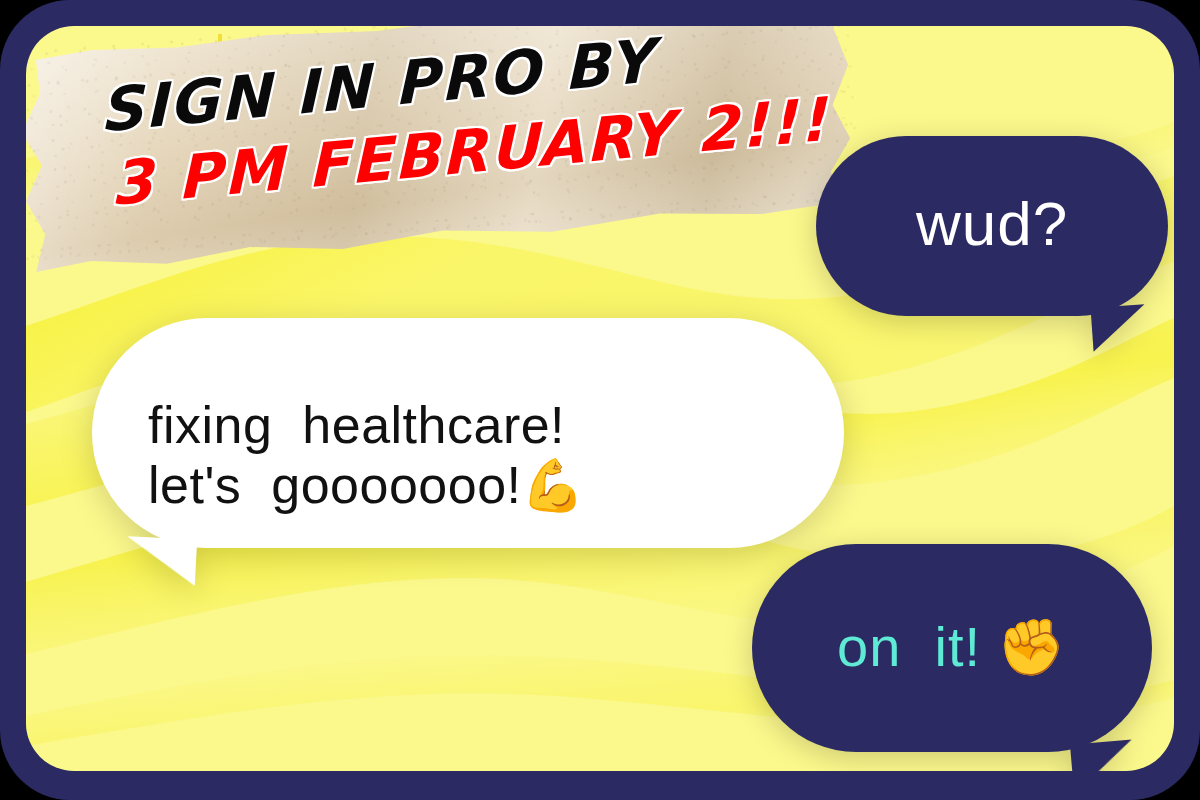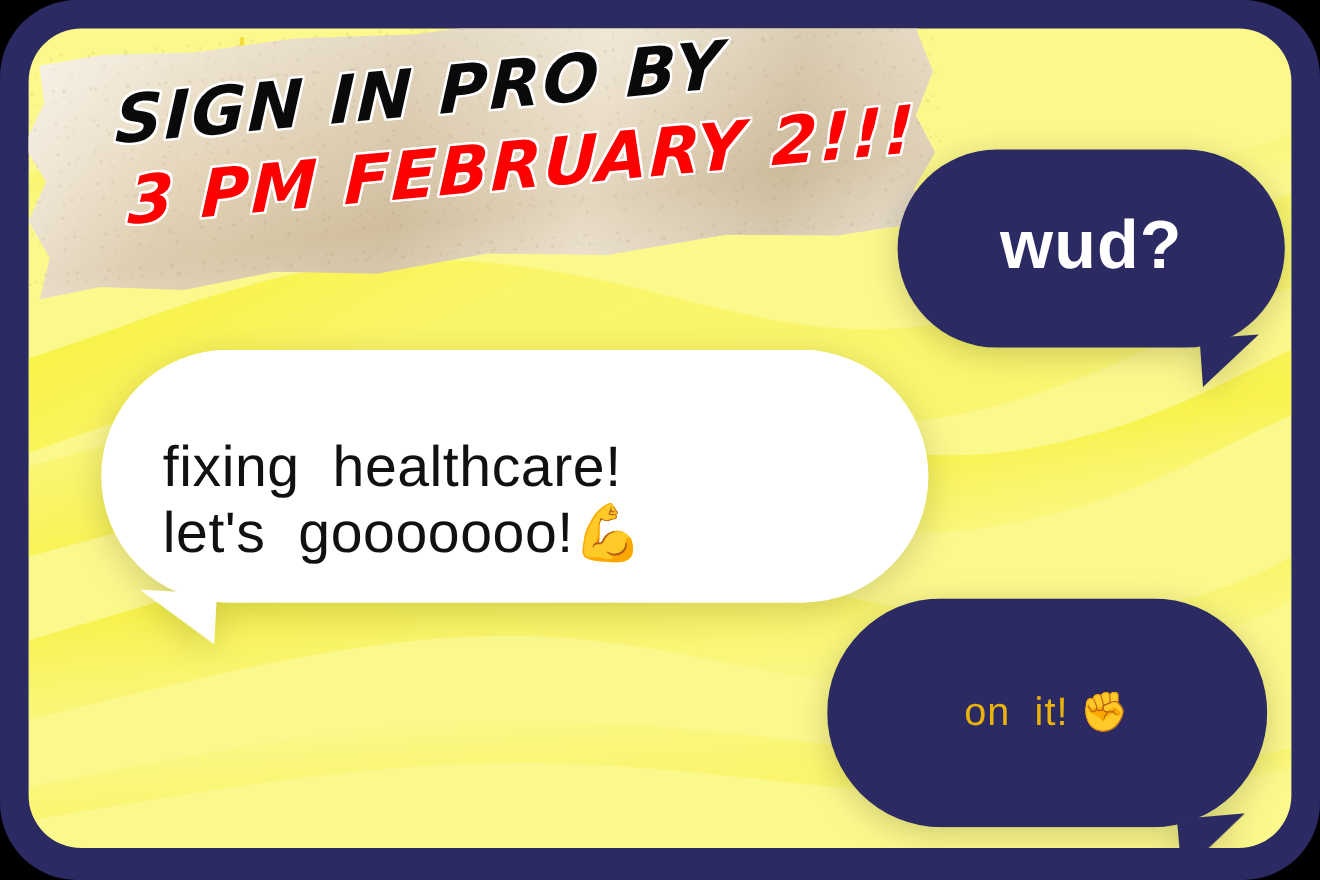--- a/index.html
+++ b/index.html
@@ -152,21 +152,20 @@
   #bubble-wud {
     left: 790px;
     top: 110px;
     width: 352px;
     height: 180px;
     background: #2C2A63;
     border-radius: 92px;
     z-index: 40;
     justify-content: center;
     filter: drop-shadow(0 6px 14px rgba(0,0,0,.18));
-    font-weight: bold;
   }
   #bubble-wud .bubble-text {
     color: #FFFFFF;
     font-size: 62px;
     letter-spacing: 1px;
     padding-bottom: 4px;
   }
   #bubble-wud .tail {
     position: absolute;
     right: 22px;
@@ -212,22 +211,22 @@
     top: 518px;
     width: 400px;
     height: 208px;
     background: #2C2A63;
     border-radius: 104px;
     z-index: 40;
     justify-content: center;
     filter: drop-shadow(0 6px 14px rgba(0,0,0,.18));
   }
   #bubble-onit .bubble-text {
-    color: #eab308;
-    font-size: 36px;
+    color: #5eead4;
+    font-size: 56px;
     letter-spacing: 1px;
     padding-bottom: 2px;
   }
   #bubble-onit .tail {
     position: absolute;
     right: 18px;
     bottom: -40px;
     width: 0; height: 0;
     border-left: 62px solid #2C2A63;
     border-bottom: 50px solid transparent;

